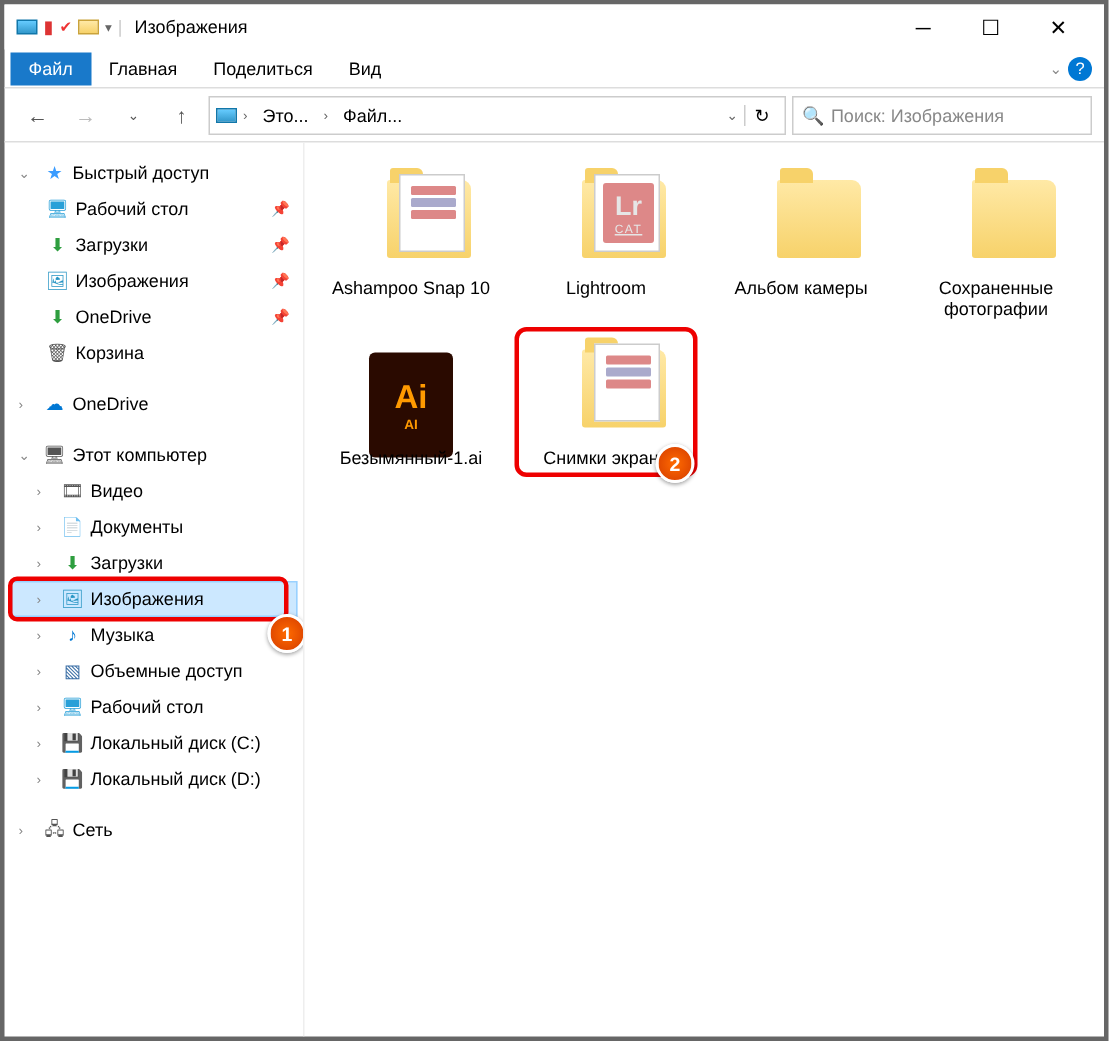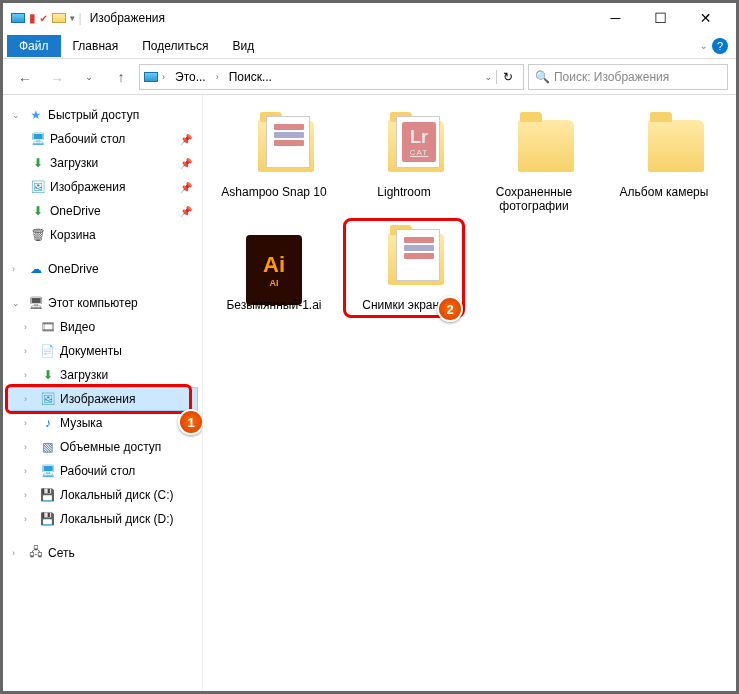--- a/index.html
+++ b/index.html
@@ -92,21 +92,21 @@
   <div class="navbar">
     <div class="navbtn">←</div>
     <div class="navbtn" style="color:#bbb">→</div>
     <div class="navbtn" style="font-size:9px">⌄</div>
     <div class="navbtn">↑</div>
     <div class="address">
       <span class="mini"></span>
       <span style="font-size:9px;color:#666">›</span>
       <span class="crumb">Это...</span>
       <span style="font-size:9px;color:#666">›</span>
-      <span class="crumb">Поиск...</span>
+      <span class="crumb">Файл...</span>
       <span style="margin-left:auto;font-size:9px;color:#666">⌄</span>
       <span style="padding:0 6px;border-left:1px solid #ccc">↻</span>
     </div>
     <div class="search">
       <span>🔍</span>
       <span>Поиск: Изображения</span>
     </div>
   </div>
 
   <div class="content">
@@ -232,27 +232,27 @@
                 </div>
               </div>
             </div>
           </div>
         <div class="flabel">Lightroom</div>
       </div>
       <div class="fitem">
         <div class="ficon">
             <div class="folder"></div>
           </div>
+        <div class="flabel">Альбом камеры</div>
+      </div>
+      <div class="fitem">
+        <div class="ficon">
+            <div class="folder"></div>
+          </div>
         <div class="flabel">Сохраненные фотографии</div>
-      </div>
-      <div class="fitem">
-        <div class="ficon">
-            <div class="folder"></div>
-          </div>
-        <div class="flabel">Альбом камеры</div>
       </div>
       <div class="fitem">
         <div class="ficon">
             <div class="file-ai">
               <span class="big">Ai</span>
               <span class="sm">AI</span>
             </div>
           </div>
         <div class="flabel">Безымянный-1.ai</div>
       </div>

